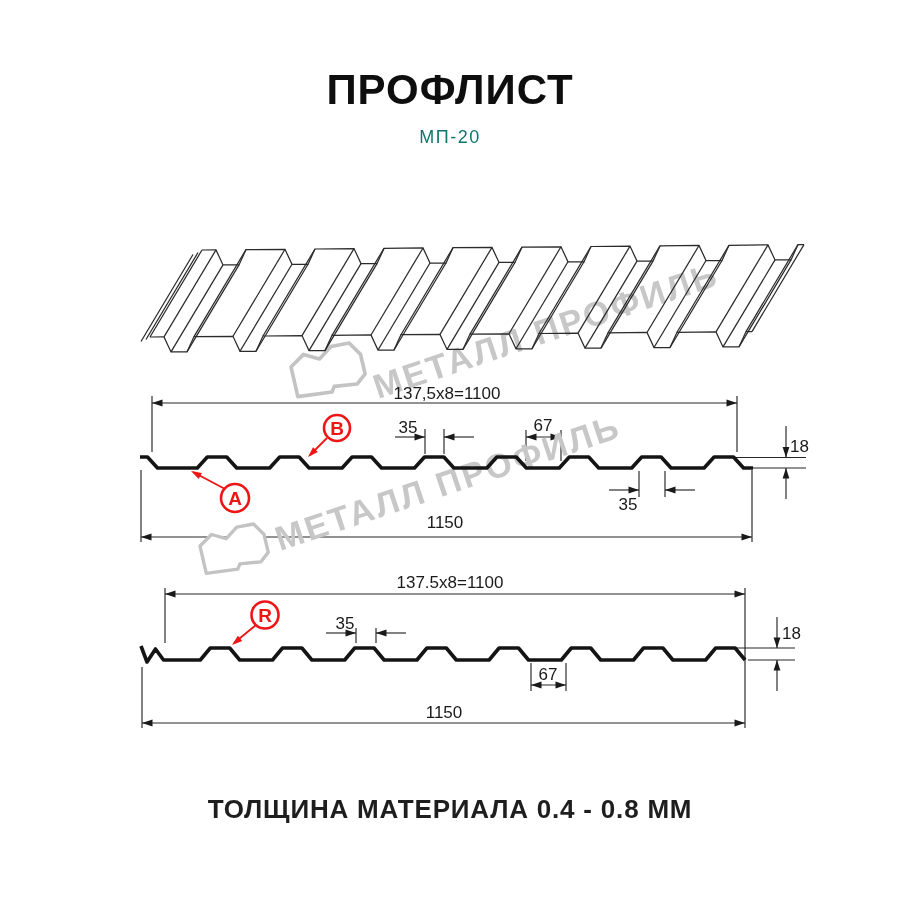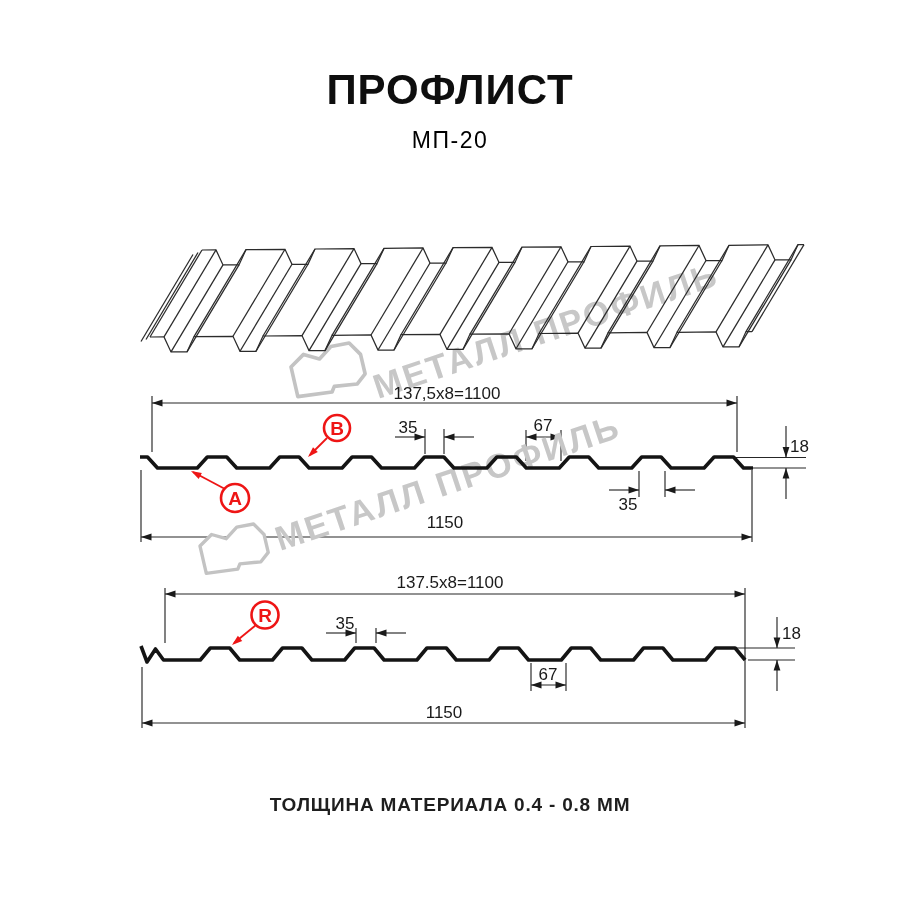--- a/index.html
+++ b/index.html
@@ -1,22 +1,22 @@
 <!DOCTYPE html>
 <html><head>
 <meta charset="utf-8">
 <style>
   html,body{margin:0;padding:0;}
   body{width:900px;height:900px;background:#ffffff;position:relative;overflow:hidden;
        font-family:"Liberation Sans", sans-serif;}
   .hdr{position:absolute;left:0;top:66px;width:900px;text-align:center;}
   .hdr h1{margin:0;font-size:42px;font-weight:700;letter-spacing:1px;color:#0e0e0e;}
-  .hdr .model{margin-top:13px;font-size:23px;letter-spacing:1.5px;color:#000000;}
+  .hdr .model{margin-top:13px;font-size:18px;letter-spacing:1.5px;color:#0f766e;}
   .footer{position:absolute;left:0;top:794px;width:900px;text-align:center;
-          font-size:19px;font-weight:700;letter-spacing:0.8px;color:#1e1e1e;}
+          font-size:26px;font-weight:700;letter-spacing:0.8px;color:#1e1e1e;}
   svg{position:absolute;left:0;top:0;}
   svg text{font-family:"Liberation Sans", sans-serif;}
   .thin line, .thin path{stroke:#262626;stroke-width:1.15;fill:none;}
   #sheet3d line,#sheet3d path{stroke:#2b2b2b;stroke-width:1.25;fill:none;}
   .prof{stroke:#141414;stroke-width:3.6;fill:none;stroke-linejoin:round;}
   .dimtxt{font-size:17px;fill:#1a1a1a;}
   .mid{text-anchor:middle;}
   .arwb{fill:#1a1a1a;}
   .arwr{fill:#ee1515;}
   .red-line{stroke:#ee1515;stroke-width:1.8;}

